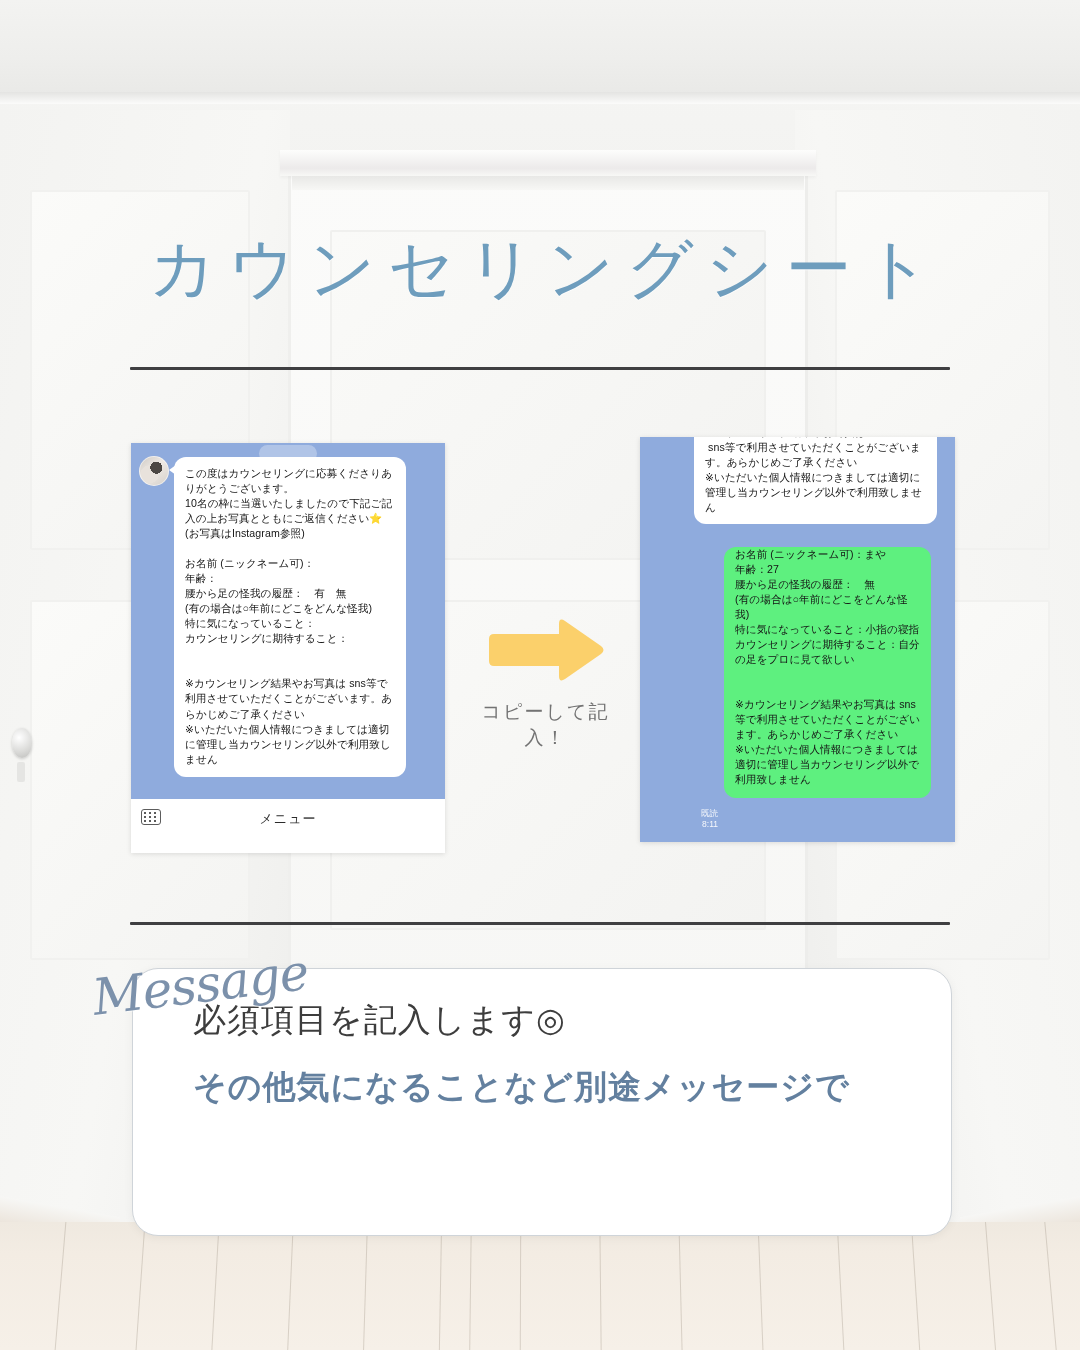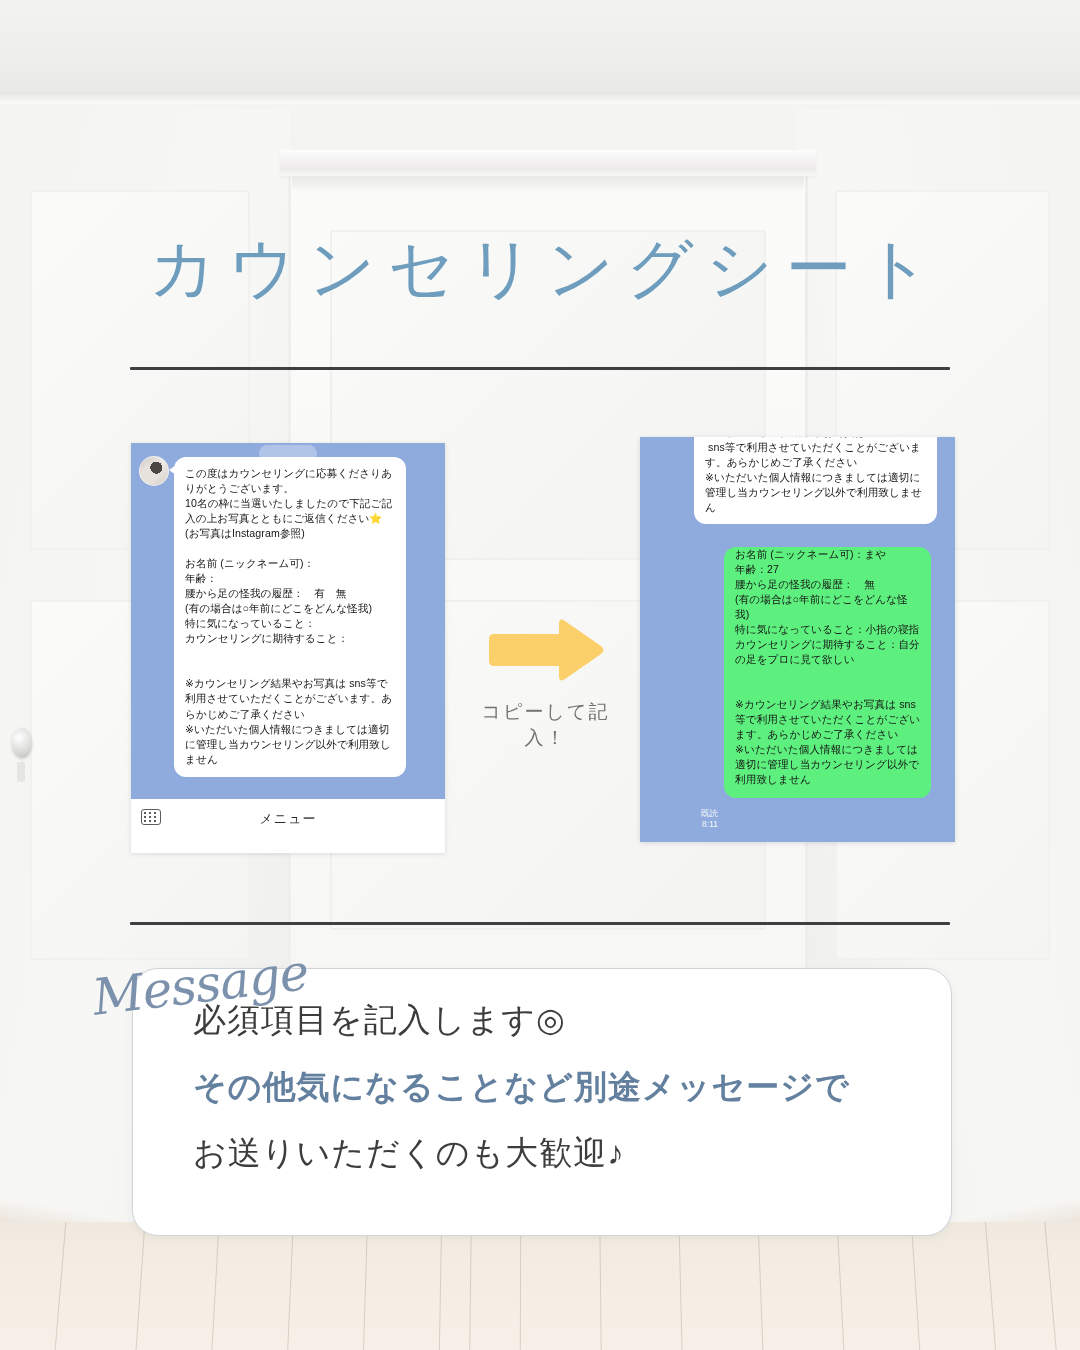--- a/index.html
+++ b/index.html
@@ -382,18 +382,17 @@
     </svg>
     <div id="arrow-caption">コピーして記入！</div>
   </div>
 
   <div class="divider" id="divider-bottom"></div>
 
   <div id="message-card">
     <div id="message-lines">
       <div class="msg-line">必須項目を記入します◎</div>
       <div class="msg-line accent">その他気になることなど別途メッセージで</div>
-      <div class="msg-line">お送りいただくのも大歓迎♪</div>
     </div>
   </div>
   <div id="message-script">Message</div>
 
 </div>
 
 </body></html>

